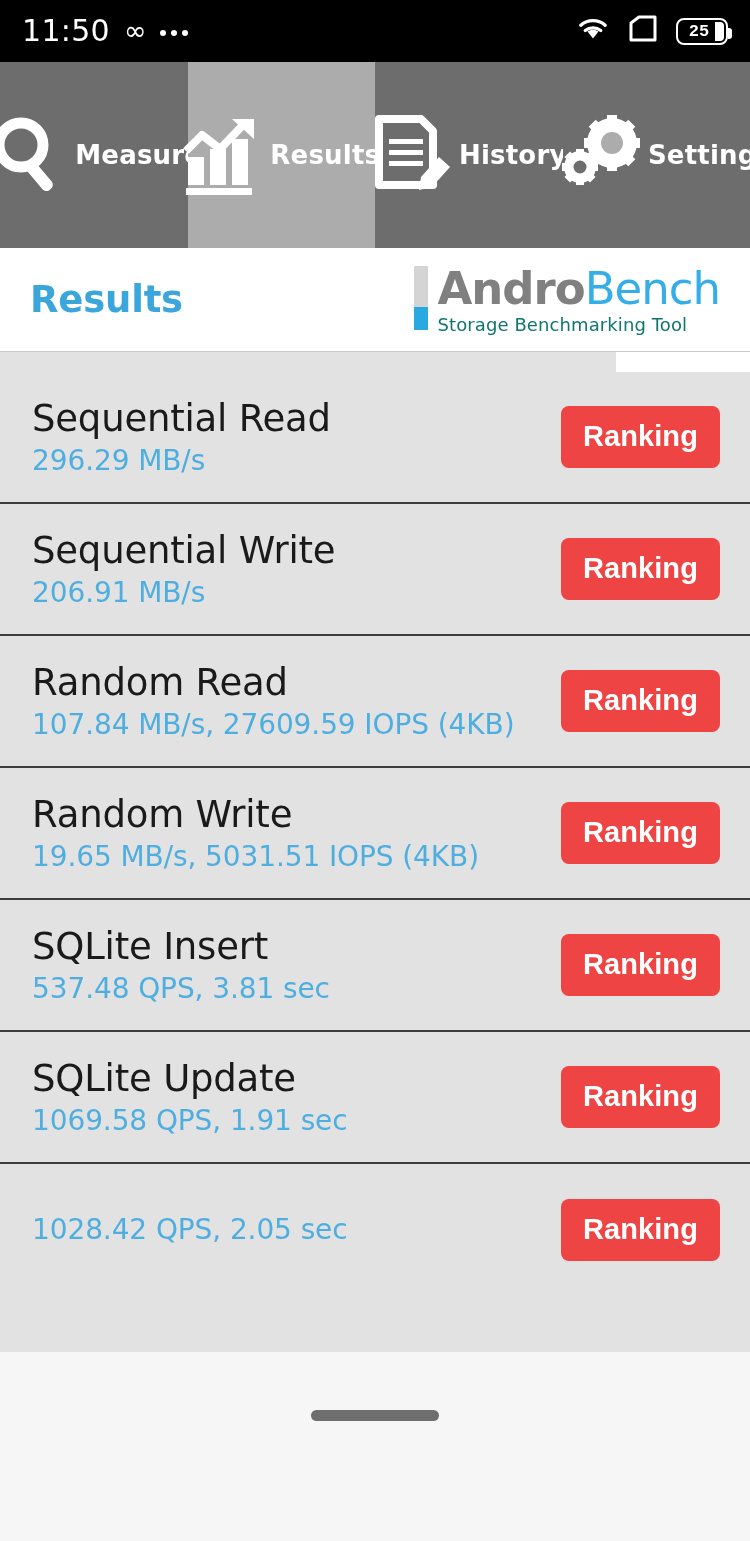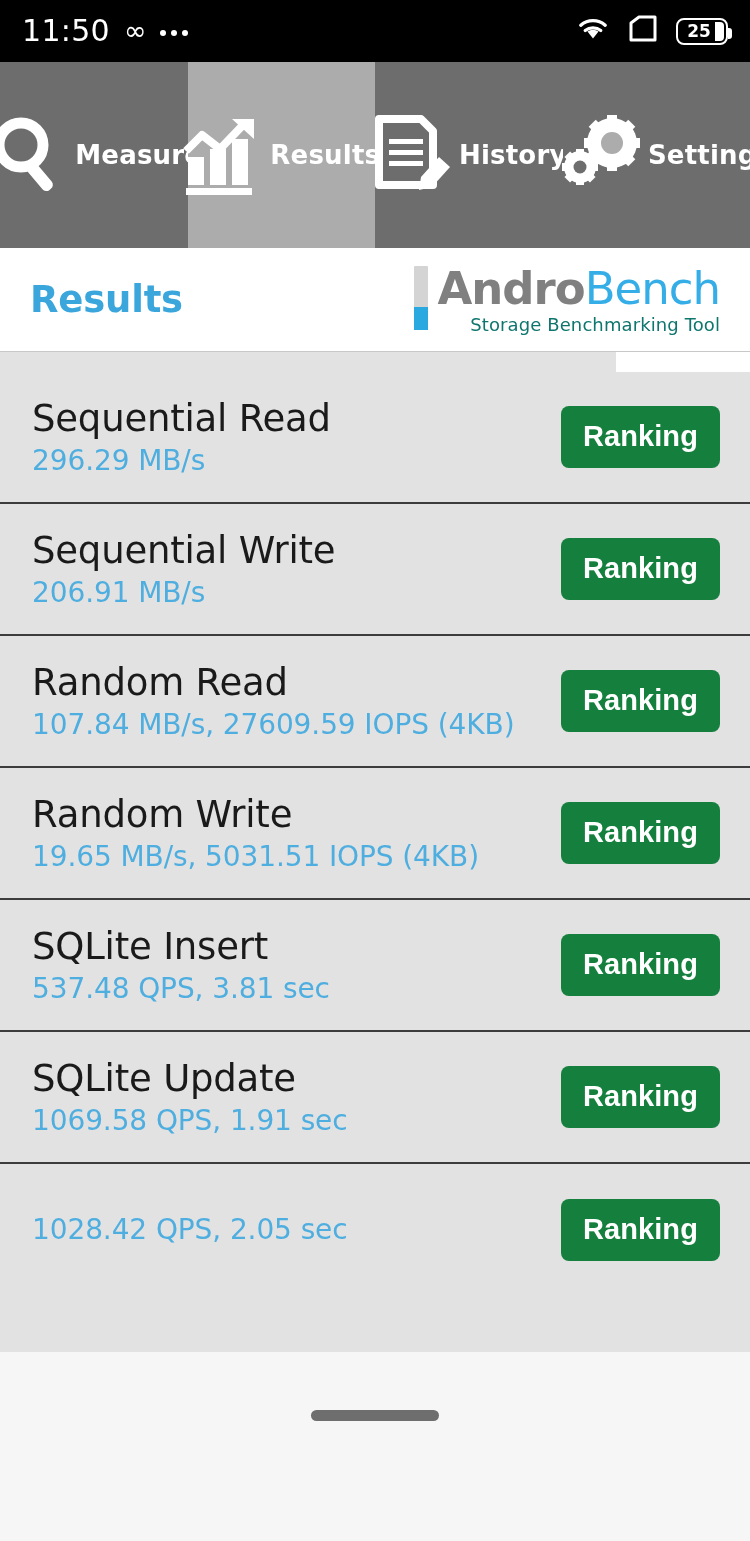--- a/index.html
+++ b/index.html
@@ -16,21 +16,21 @@
     position:absolute; top:0; left:0; width:750px; height:62px;
     background:#000000; color:#ffffff;
     display:flex; align-items:center; justify-content:space-between;
     padding:0 22px;
   }
   .sb-left { display:flex; align-items:center; gap:14px; }
   .sb-clock { font-size:30px; font-weight:500; letter-spacing:0.3px; line-height:1; }
   .sb-inf { font-size:27px; line-height:1; position:relative; top:-1px; }
   .sb-dots { display:flex; gap:5px; align-items:center; position:relative; top:2px; }
   .sb-dots i { width:6px; height:6px; border-radius:50%; background:#fff; display:block; }
-  .sb-right { display:flex; align-items:center; gap:18px; }
+  .sb-right { display:flex; align-items:center; gap:18px;font-family:Liberation Mono, monospace; }
   .ico { display:block; }
   .batt {
     position:relative; width:52px; height:27px;
     border:2.5px solid #fff; border-radius:8px;
     display:flex; align-items:center; justify-content:center;
   }
   .batt::after {
     content:""; position:absolute; right:-6px; top:8px;
     width:4px; height:11px; background:#fff; border-radius:0 3px 3px 0;
   }
@@ -53,40 +53,40 @@
   .pagehead {
     position:absolute; top:248px; left:0; width:750px; height:104px;
     background:#ffffff; display:flex; align-items:center; justify-content:space-between;
     padding:0 30px; border-bottom:1px solid #C8C8C8;
   }
   .page-title { color:#3AA6DC; font-size:37px; font-weight:700; letter-spacing:-0.2px; }
 
   .logo { display:flex; align-items:flex-start; gap:9px; padding-top:2px; }
   .logo-bar { width:14px; height:64px; background:#D4D4D4; position:relative; border-radius:1px; }
   .logo-bar::after { content:""; position:absolute; left:0; bottom:0; width:14px; height:23px; background:#29A9E0; }
-  .logo-txtwrap { display:flex; flex-direction:column; align-items:flex-end; }
+  .logo-txtwrap { display:flex; flex-direction:column; }
   .logo-main { font-size:45px; line-height:45px; letter-spacing:-1px; white-space:nowrap; }
   .logo-andro { color:#808080; font-weight:700; }
   .logo-bench { color:#35AEE8; font-weight:400; }
   .logo-sub { font-size:18px; color:#0f766e; letter-spacing:0.1px; margin-top:3px; white-space:nowrap; }
 
   
   .list { position:absolute; top:372px; left:0; width:750px; height:999px; background:#E2E2E2; }
   .row {
     position:relative; height:132px; width:750px;
     display:flex; align-items:center; justify-content:space-between;
     padding:0 30px 0 32px;
     border-bottom:2px solid #3C3C3C;
     background:#E2E2E2;
   }
   .row-texts { display:flex; flex-direction:column; justify-content:center; gap:1px; }
   .row-title { font-size:37px; color:#1A1A1A; font-weight:400; letter-spacing:-0.2px; line-height:46px; }
   .row-sub { font-size:28px; color:#4FAEE0; font-weight:400; letter-spacing:-0.1px; line-height:36px; }
   .rank-btn {
-    background:#15803d; color:#ffffff;
+    background:#ef4444; color:#ffffff;
     font-size:29px; font-weight:700;
     border:none; border-radius:8px;
     padding:14px 22px 15px 22px;
     cursor:pointer; white-space:nowrap;
     letter-spacing:0.1px;
   }
   .list-filler { width:750px; background:#E2E2E2; }
 
   
   .navbar { position:absolute; left:0; bottom:0; width:750px; height:189px; background:#F6F6F6; }

